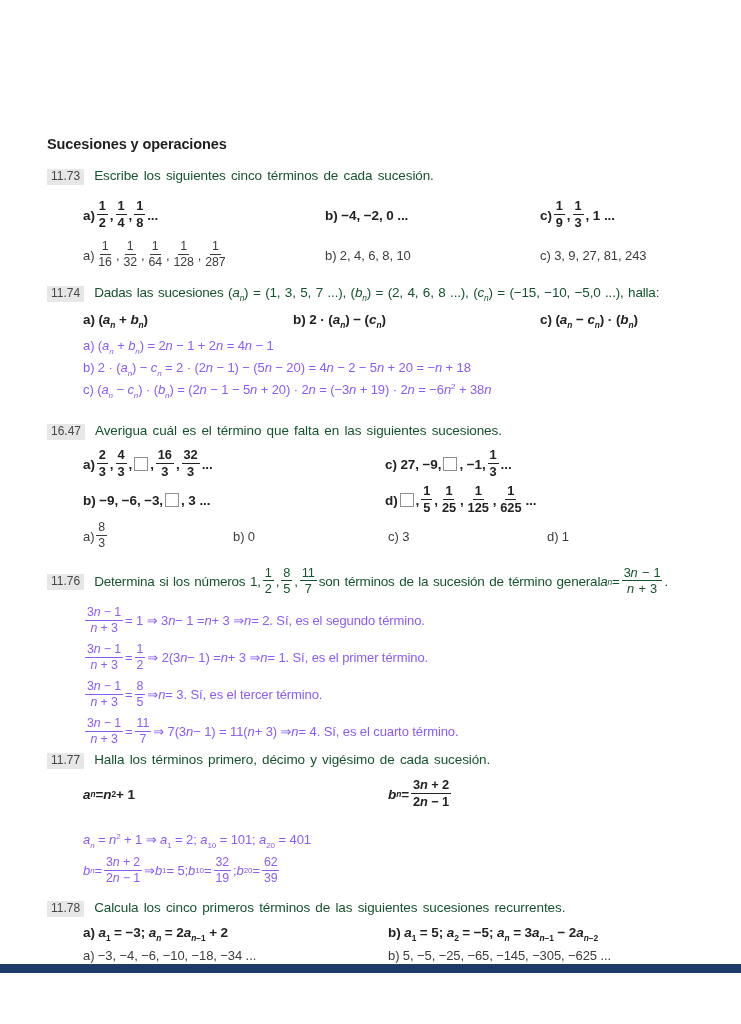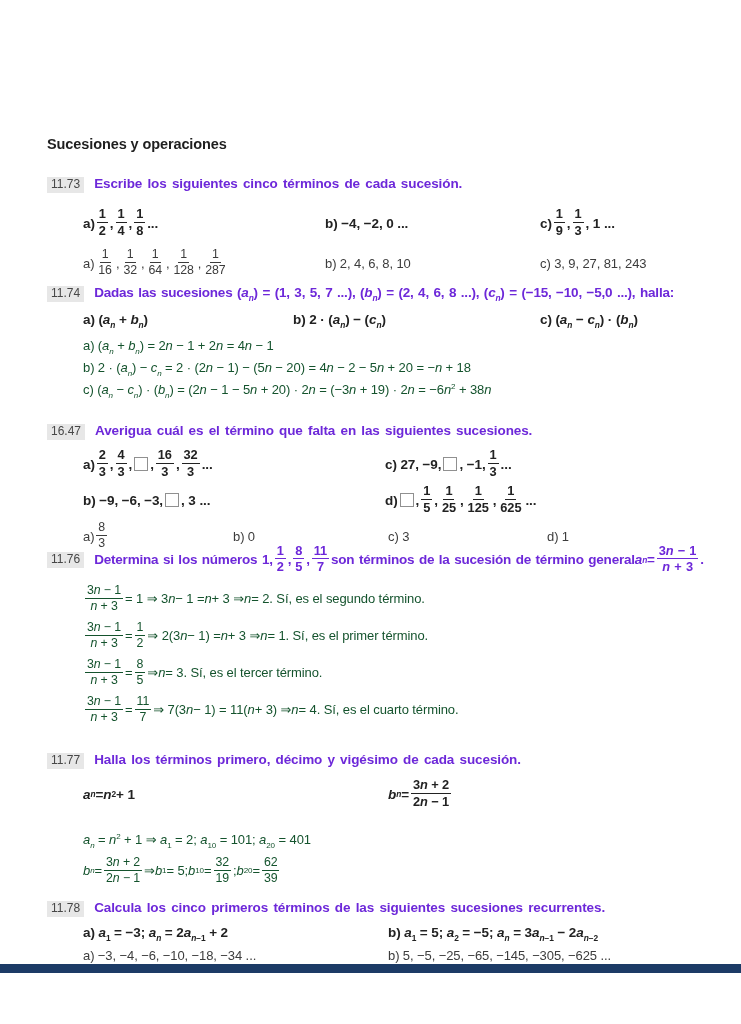--- a/index.html
+++ b/index.html
@@ -10,54 +10,54 @@
   .title {
     position:absolute; left:47px; top:136px;
     font-size:14.5px; font-weight:bold; color:#1f1f1f; letter-spacing:-0.1px;
   }
   section.ex { position:absolute; left:47px; width:663px; }
   .exhead { display:flex; align-items:flex-start; gap:10px; }
   .exnum {
     flex:0 0 auto; background:#e7e7e7; color:#474747;
     font-size:12px; padding:1px 4px 2px; line-height:13px; margin-top:1px;
   }
-  .stmt { font-size:13.5px; font-weight:bold; color:#6d28d9; word-spacing:1.6px; letter-spacing:-0.1px; line-height:16px; }
+  .stmt { font-size:13.5px; font-weight:normal; color:#14532d; word-spacing:1.6px; letter-spacing:-0.1px; line-height:16px; }
   .stmt.long { white-space:nowrap; letter-spacing:-0.2px; word-spacing:1px; }
   .stmt.math { display:inline-flex; align-items:center; flex-wrap:nowrap; }
   .row { margin-left:36px; align-items:center; }
   .grid { display:grid; }
   .cols73 { grid-template-columns:242px 215px auto; }
   .cols74 { grid-template-columns:210px 247px auto; }
   .cols75 { grid-template-columns:302px auto; }
   .cols75a { grid-template-columns:150px 155px 159px auto; }
   .cols77 { grid-template-columns:305px auto; }
   .part { font-size:13.5px; font-weight:bold; color:#222; letter-spacing:-0.1px; }
   .ans  { font-size:13px; font-weight:normal; color:#3c3c3c; letter-spacing:-0.1px; }
-  .ansline { margin-left:36px; font-size:13px; color:#14532d; line-height:22px; letter-spacing:-0.1px; }
+  .ansline { margin-left:36px; font-size:13px; color:#8b5cf6; line-height:22px; letter-spacing:-0.1px; }
   .tall { display:flex; align-items:center; min-height:36px; }
   .tall37 { display:flex; align-items:center; min-height:37px; }
   
   .frac { display:inline-flex; flex-direction:column; align-items:center; vertical-align:middle;
           margin:0 2px; line-height:1.05; font-size:0.95em; position:relative; top:-1px; }
   .frac .num { padding:0 2px 1px; border-bottom:1.3px solid currentColor; }
   .frac .den { padding:1px 2px 0; }
   sub { font-size:0.62em; line-height:0; }
   sup { font-size:0.62em; line-height:0; }
   .sq { display:inline-block; width:12px; height:12px; border:1.3px solid #909090;
         vertical-align:-1px; margin:0 2px; background:#fff; }
   .footer-bar { position:absolute; left:0; right:0; bottom:0; height:9px; }
 </style>
 </head>
 <body>
 
 <div class="page">
 
   <div class="title">Sucesiones y operaciones</div>
 
-  <section class="ex" style="top:176px">
+  <section class="ex" style="top:168px">
     <div class="exhead">
       <span class="exnum">11.73</span>
       <span class="stmt">Escribe los siguientes cinco términos de cada sucesión.</span>
     </div>
     <div class="row grid cols73 part" style="margin-top:12px; min-height:36px">
       <div class="tall">a) <span class="frac">
             <span class="num">1</span>
             <span class="den">2</span>
           </span>, <span class="frac">
             <span class="num">1</span>
@@ -158,21 +158,21 @@
       <div class="tall">a) <span class="frac">
             <span class="num">8</span>
             <span class="den">3</span>
           </span></div>
       <div class="tall">b) 0</div>
       <div class="tall">c) 3</div>
       <div class="tall">d) 1</div>
     </div>
   </section>
 
-  <section class="ex" style="top:545px">
+  <section class="ex" style="top:567px">
     <div class="exhead" style="align-items:center">
       <span class="exnum">11.76</span>
       <span class="stmt long math">Determina si los números 1, <span class="frac">
             <span class="num">1</span>
             <span class="den">2</span>
           </span>, <span class="frac">
             <span class="num">8</span>
             <span class="den">5</span>
           </span>, <span class="frac">
             <span class="num">11</span>

